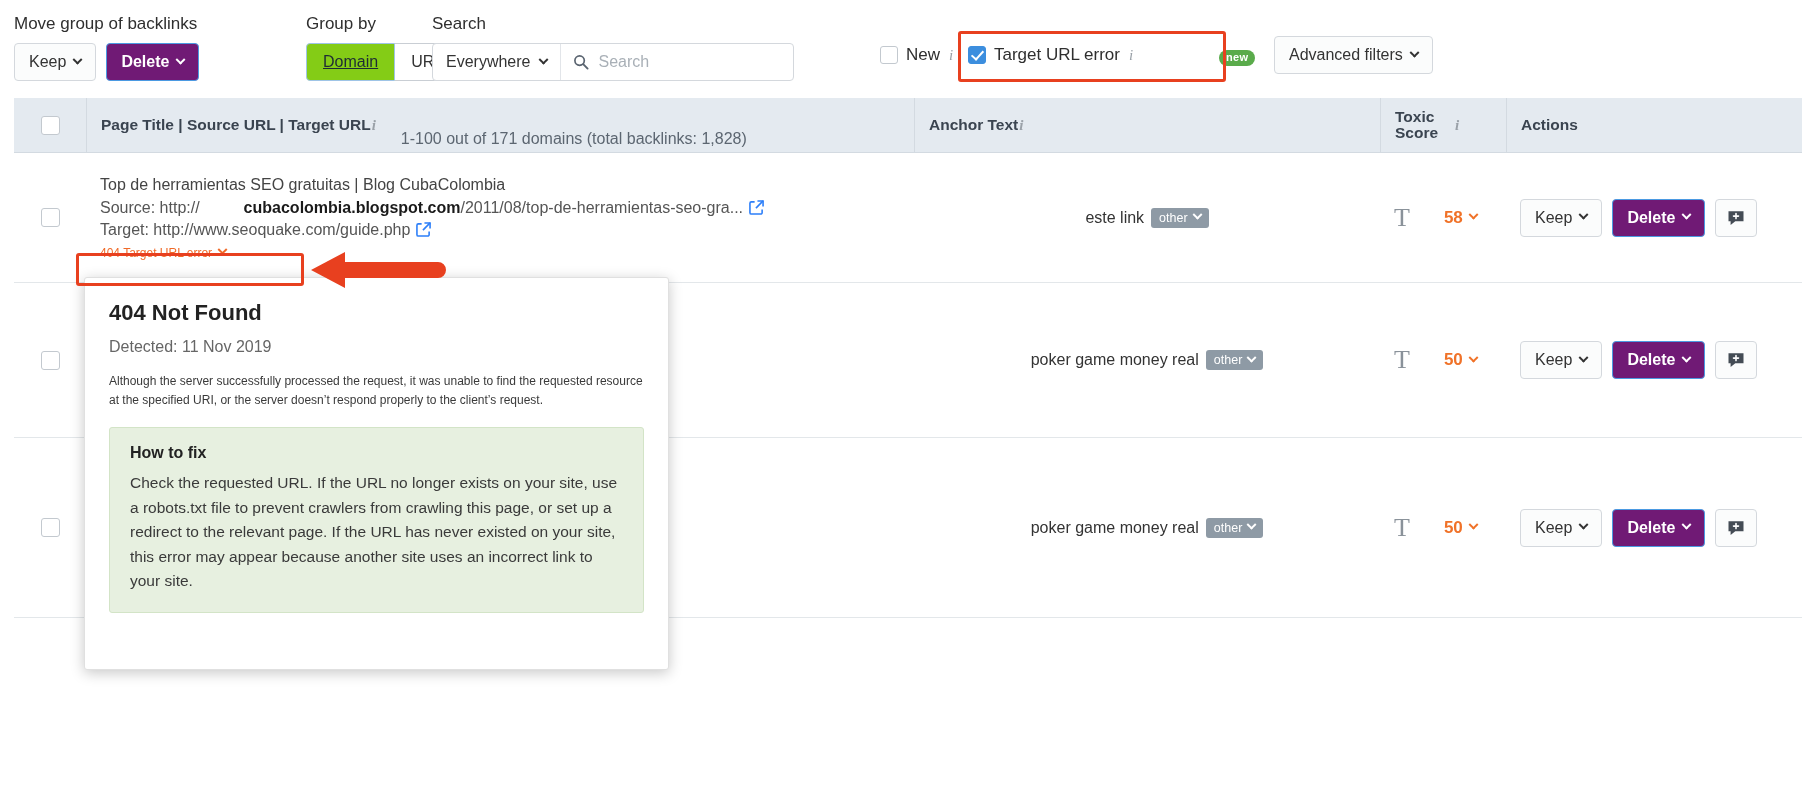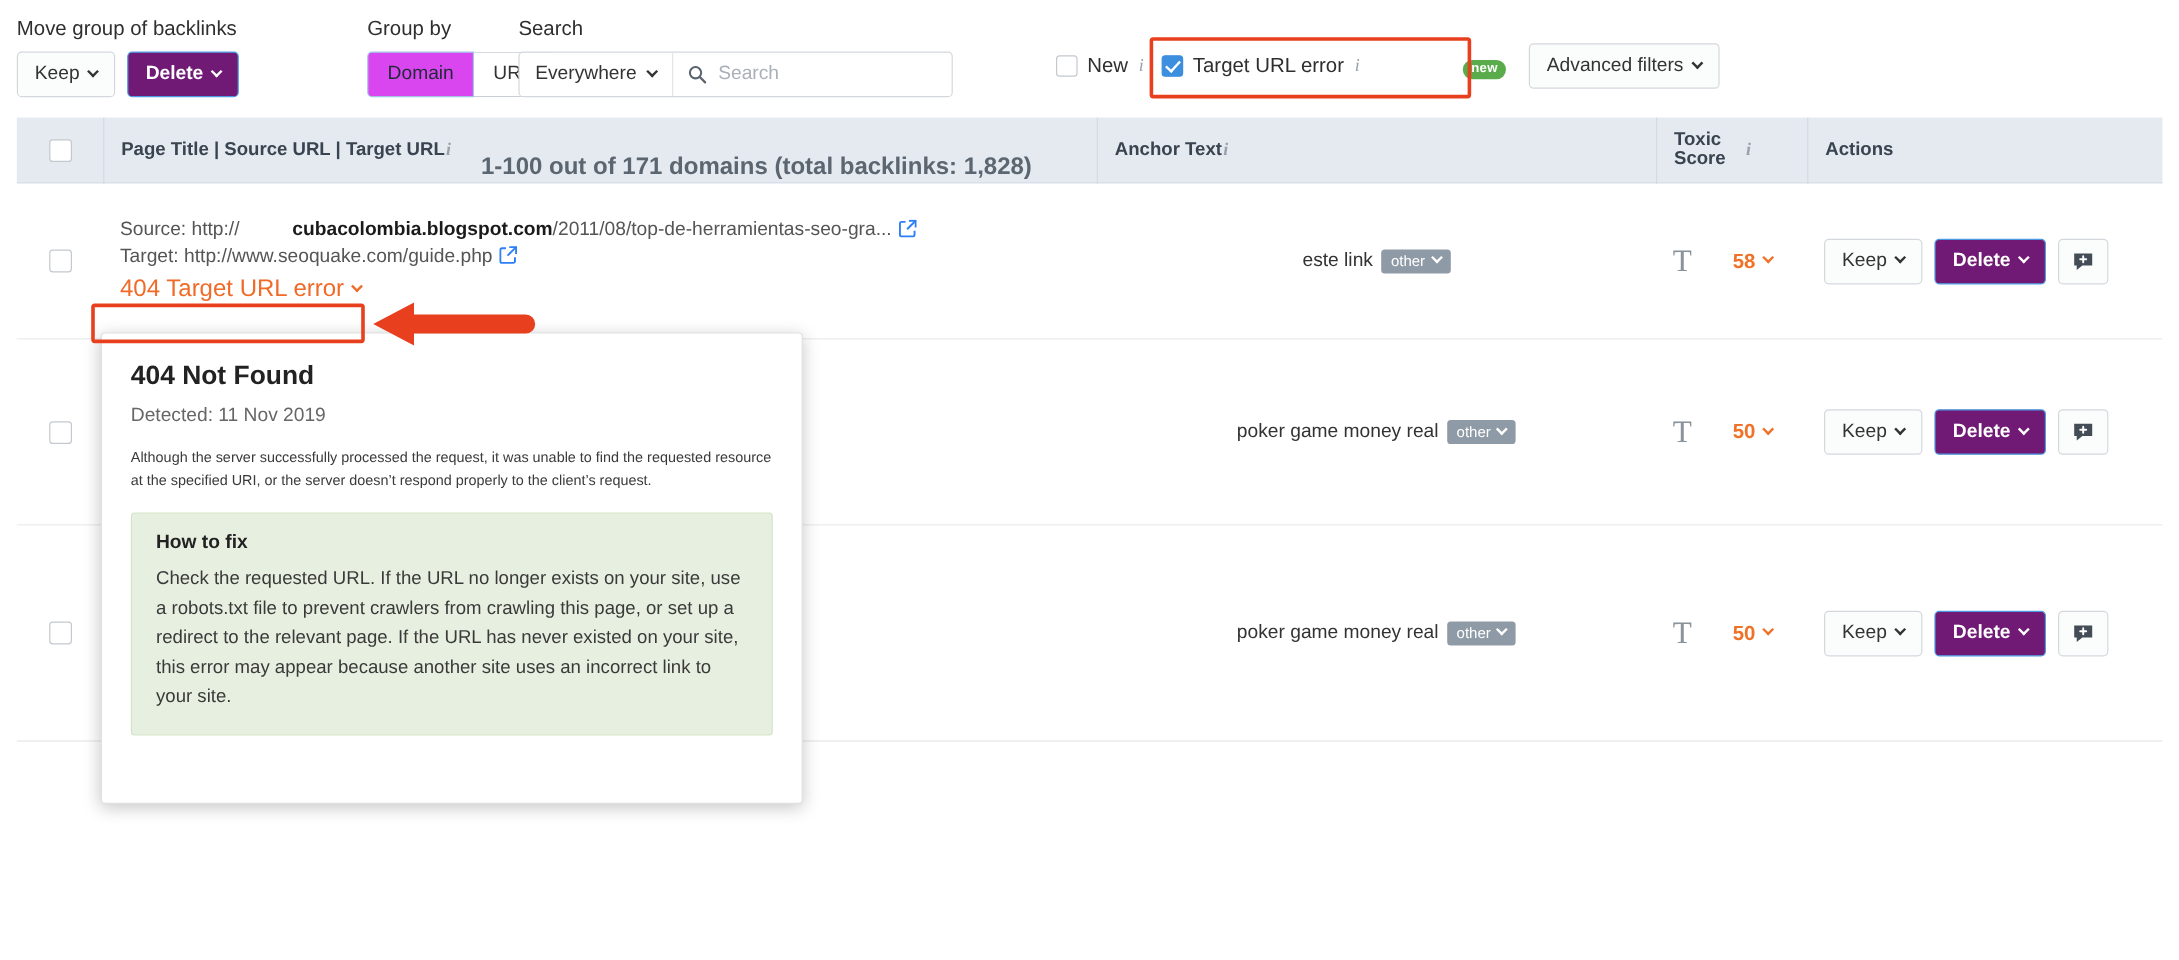--- a/index.html
+++ b/index.html
@@ -40,21 +40,21 @@
   .caret.small { width: 7px; height: 7px; border-width: 2px; }
 
   .segmented { display: inline-flex; height: 38px; }
   .seg {
     height: 38px; border: 1px solid #c9ced4; background: #fff; color: #333;
     font-size: 16px; display: inline-flex; align-items: center;
     justify-content: center; padding: 0 16px; cursor: pointer;
   }
   .seg:first-child { border-radius: 4px 0 0 4px; }
   .seg:last-child { border-radius: 0 4px 4px 0; border-left: none; }
-  .seg.active { background: #d946ef; border-color: #9fc4e6; color: #1e2b35; }
+  .seg.active { background: #84cc16; border-color: #9fc4e6; color: #1e2b35; text-decoration: underline; }
 
   .searchbox {
     display: inline-flex; align-items: center; height: 38px;
     border: 1px solid #d4d8dd; border-radius: 4px; background: #fff;
     width: 362px; overflow: hidden;
   }
   .sb-select {
     display: inline-flex; align-items: center; gap: 10px;
     padding: 0 13px; height: 38px; font-size: 16px; color: #333;
     border-right: 1px solid #e2e5e9; cursor: pointer; white-space: nowrap;
@@ -105,21 +105,21 @@
     display: flex; align-items: center; padding: 0 14px;
     border-left: 1px solid #d3dae1;
   }
   .th:first-child { border-left: none; }
   .c-check { width: 72px; justify-content: center; padding: 0; }
   .c-title  { width: 828px; }
   .c-anchor { width: 466px; }
   .c-toxic  { width: 126px; }
   .c-actions{ width: 296px; }
   .count-text {
-    font-weight: bold; color: #5c6671; font-size: 20px;
+    font-weight: normal; color: #5c6671; font-size: 16px;
     margin-left: 24px; white-space: nowrap; margin-top: 28px;
   }
   .toxic-stack { display: flex; align-items: center; gap: 16px; }
   .toxic-stack .lines { display: flex; flex-direction: column; line-height: 1.05; }
 
   .trow { display: flex; border-bottom: 1px solid #e3e7ea; background: #fff; }
   .td {
     padding: 0 14px; display: flex; align-items: center; font-size: 15px;
     color: #333;
   }
@@ -132,21 +132,21 @@
   .row-check {
     width: 19px; height: 19px; border: 1px solid #c3c9cf; border-radius: 3px;
     background: #fff; cursor: pointer;
   }
 
   .pagetitle { font-size: 16px; color: #444; margin-bottom: 5px; white-space: nowrap; }
   .urlline { font-size: 16px; color: #555; margin-bottom: 2px; white-space: nowrap; }
   .urlline b { color: #1a1a1a; padding-left: 44px; }
   .ext-icon { display: inline-block; vertical-align: -2px; margin-left: 6px; }
   .err-link {
-    color: #f06a28; font-size: 20px; display: inline-flex; align-items: center;
+    color: #f06a28; font-size: 12px; display: inline-flex; align-items: center;
     gap: 7px; cursor: pointer; margin-top: 3px;
   }
 
   .anchor-text { font-size: 16px; color: #333; }
   .tag-other {
     background: #8e9aa5; color: #fff; font-size: 12.5px; border-radius: 3px;
     padding: 3px 8px; display: inline-flex; align-items: center; gap: 6px;
     cursor: pointer;
   }
   .t-glyph {
@@ -289,20 +289,21 @@
       <div class="th c-actions">
         <span>Actions</span>
       </div>
     </div>
 
     <div class="trow" style="height:130px;">
       <div class="td c-check">
         <span class="row-check"></span>
       </div>
       <div class="td c-title">
+        <div class="pagetitle">Top de herramientas SEO gratuitas | Blog CubaColombia</div>
         <div class="urlline"><span>Source: http://</span><b>cubacolombia.blogspot.com</b><span>/2011/08/top-de-herramientas-seo-gra...</span><span class="ext-icon">
             <svg width="15" height="15" viewBox="0 0 16 16">
                 <path d="M6 2H2.5A1.5 1.5 0 0 0 1 3.5v10A1.5 1.5 0 0 0 2.5 15h10a1.5 1.5 0 0 0 1.5-1.5V10" fill="none" stroke="#2d7ff9" stroke-width="1.7"></path>
                 <path d="M9 1h6v6" fill="none" stroke="#2d7ff9" stroke-width="1.7"></path>
                 <path d="M15 1L7.4 8.6" stroke="#2d7ff9" stroke-width="1.7"></path>
               </svg>
           </span></div>
         <div class="urlline"><span>Target: http://www.seoquake.com/guide.php</span><span class="ext-icon">
             <svg width="15" height="15" viewBox="0 0 16 16">
                 <path d="M6 2H2.5A1.5 1.5 0 0 0 1 3.5v10A1.5 1.5 0 0 0 2.5 15h10a1.5 1.5 0 0 0 1.5-1.5V10" fill="none" stroke="#2d7ff9" stroke-width="1.7"></path>

